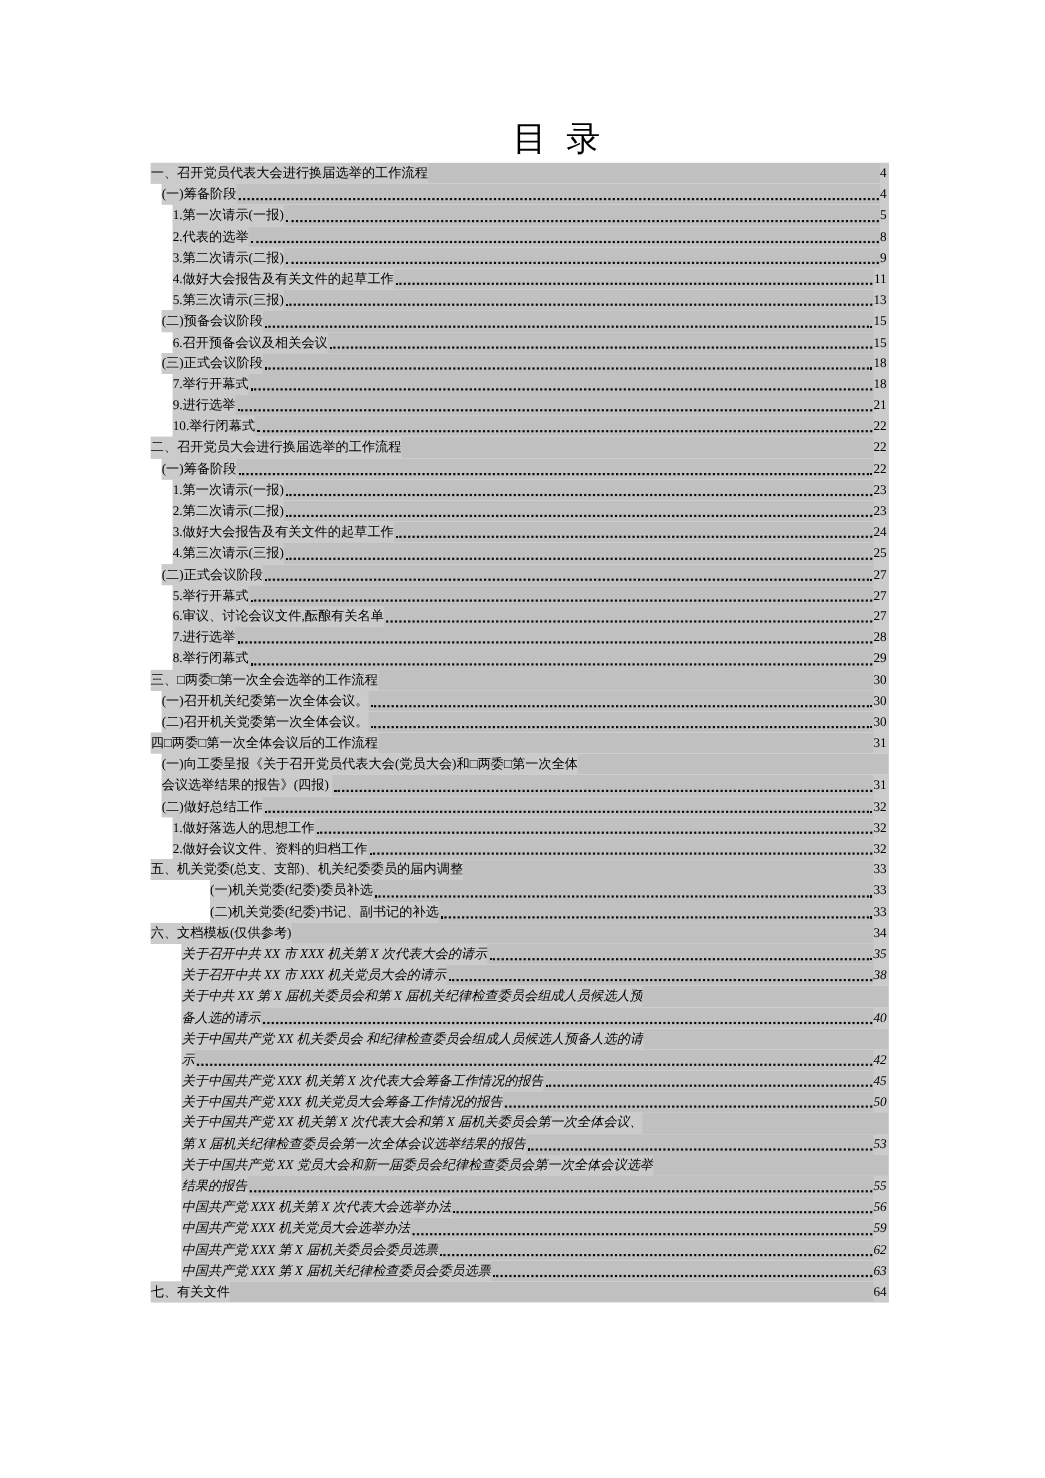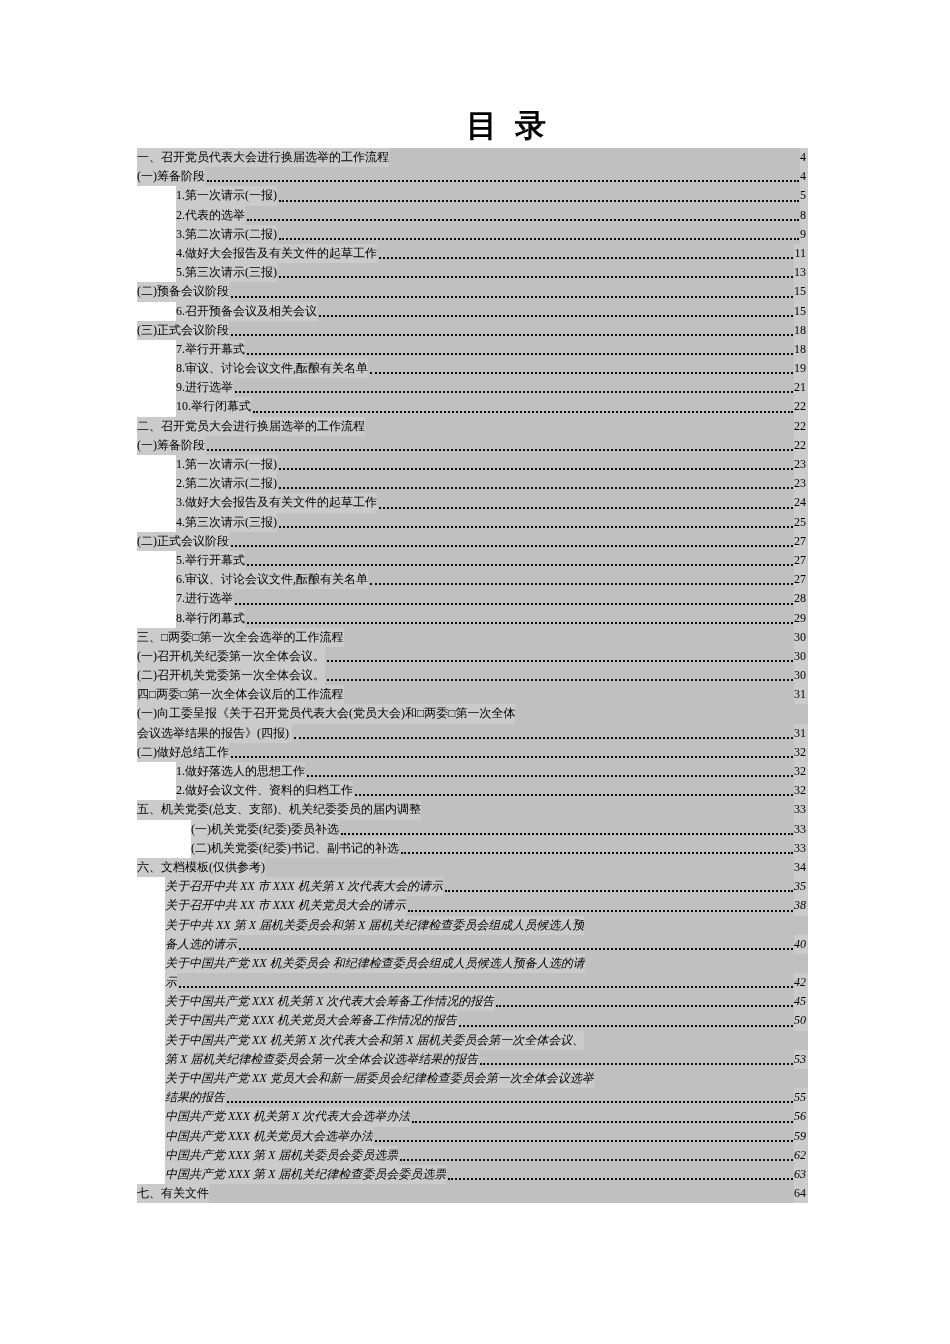--- a/index.html
+++ b/index.html
@@ -11,38 +11,38 @@
     font-family:"Liberation Serif","DejaVu Serif",serif;
     color:#000;
   }
   .content{
     margin-left:137px;
     width:671px;
     padding-top:104px;
   }
   .doc-title{
     height:44px;line-height:44px;
-    font-size:31px;font-weight:700;
+    font-size:31px;font-weight:400;
     text-align:center;letter-spacing:5px;
     position:relative;left:36px;
     white-space:pre;
   }
   .toc{margin-top:0;}
   .row{
     display:flex;
     align-items:stretch;
     background:var(--row-bg,#c0c0c0);
     line-height:19.2px;
     height:19.2px;
     font-size:12px;
     overflow:hidden;
   }
   .row.l1{margin-left:0;}
-  .row.l2{}
-  .row.l3{margin-left:39px;}
+  .row.l2{margin-left:10px;}
+  .row.l3{margin-left:20px;}
   .row.l2d{margin-left:54px;}
   .row.doc{margin-left:28px;font-style:italic;}
   .txt{
     background:var(--run-bg,#cbcbcb);
     white-space:pre;
     flex:0 1 auto;
     min-width:0;
     overflow:hidden;
   }
   .leader{
@@ -118,25 +118,20 @@
           <span class="txt">(三)正式会议阶段</span>
           <span class="leader dotted"></span>
           <span class="pg">18</span>
         </div>
         <div class="row l3">
           <span class="txt">7.举行开幕式</span>
           <span class="leader dotted"></span>
           <span class="pg">18</span>
         </div>
         <div class="row l3">
-          <span class="txt">8.审议、讨论会议文件,酝酿有关名单</span>
-          <span class="leader dotted"></span>
-          <span class="pg">19</span>
-        </div>
-        <div class="row l3">
           <span class="txt">9.进行选举</span>
           <span class="leader dotted"></span>
           <span class="pg">21</span>
         </div>
         <div class="row l3">
           <span class="txt">10.举行闭幕式</span>
           <span class="leader dotted"></span>
           <span class="pg">22</span>
         </div>
         <div class="row l1">

